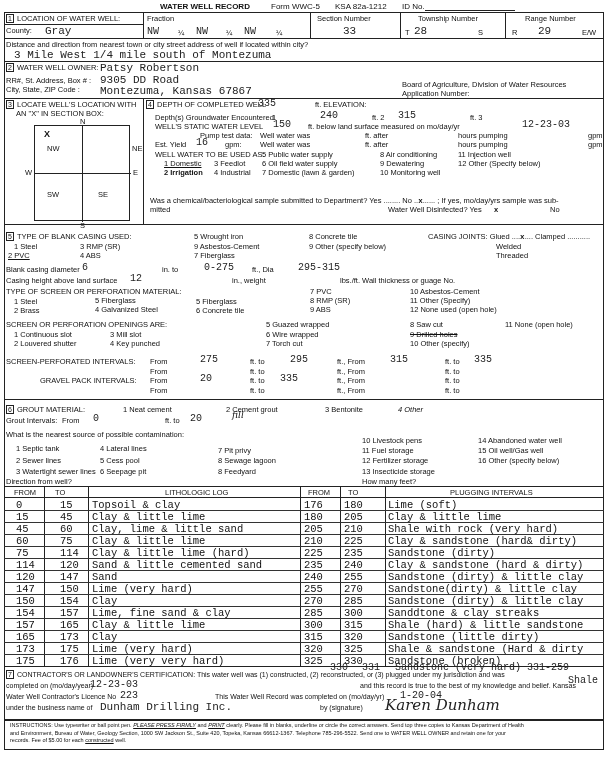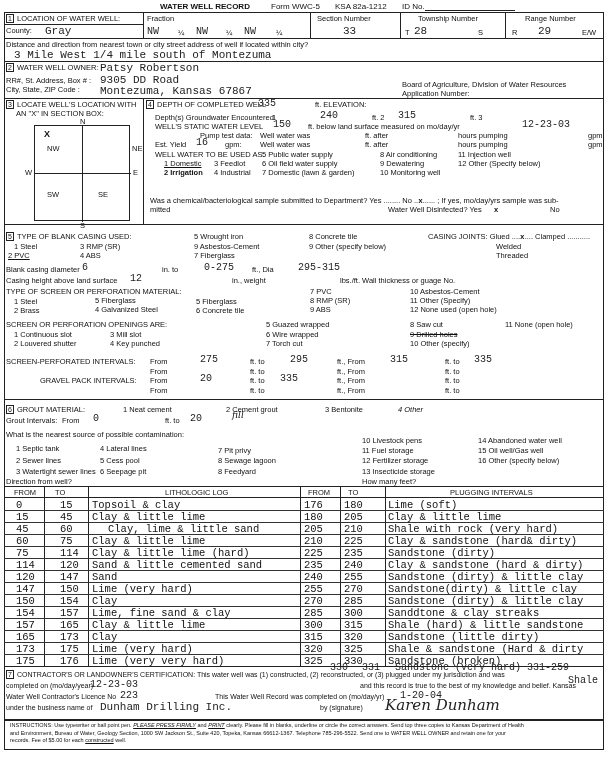--- a/index.html
+++ b/index.html
@@ -263,21 +263,21 @@
       <span style="left: 88px;">Topsoil &amp; clay</span>
     </div>
     <div class="log-row" style="left: 4px; top: 511px; width: 296px;">
       <span style="left: 12px;">15</span>
       <span style="left: 56px;">45</span>
       <span style="left: 88px;">Clay &amp; little lime</span>
     </div>
     <div class="log-row" style="left: 4px; top: 523px; width: 296px;">
       <span style="left: 12px;">45</span>
       <span style="left: 56px;">60</span>
-      <span style="left: 88px; margin-left: 16px;">Clay, lime &amp; little sand</span>
+      <span style="left: 88px;">Clay, lime &amp; little sand</span>
     </div>
     <div class="log-row" style="left: 4px; top: 535px; width: 296px;">
       <span style="left: 12px;">60</span>
       <span style="left: 56px;">75</span>
       <span style="left: 88px;">Clay &amp; little lime</span>
     </div>
     <div class="log-row" style="left: 4px; top: 547px; width: 296px;">
       <span style="left: 12px;">75</span>
       <span style="left: 56px;">114</span>
       <span style="left: 88px;">Clay &amp; little lime (hard)</span>

